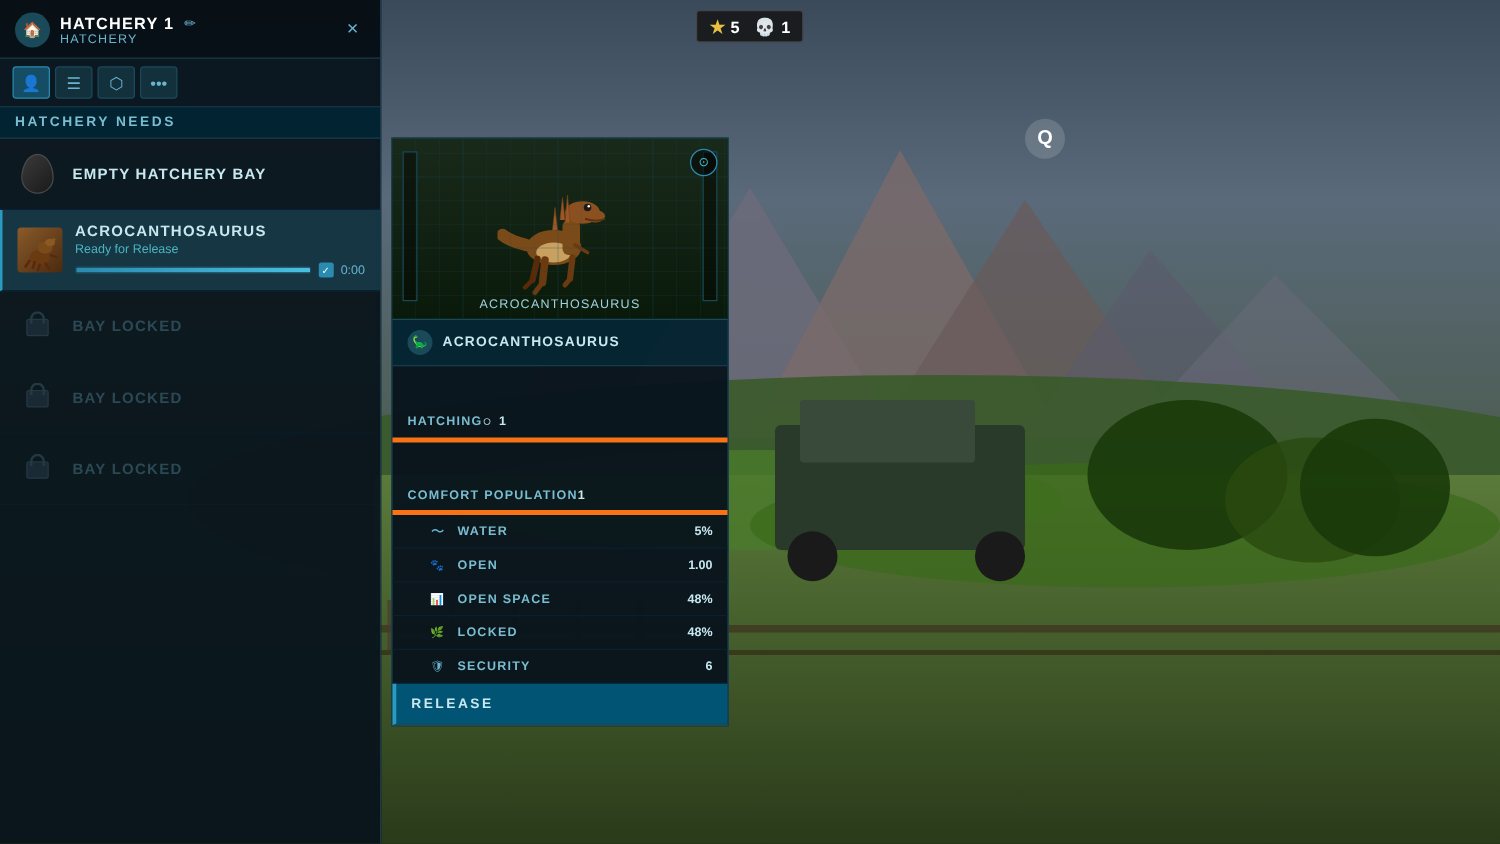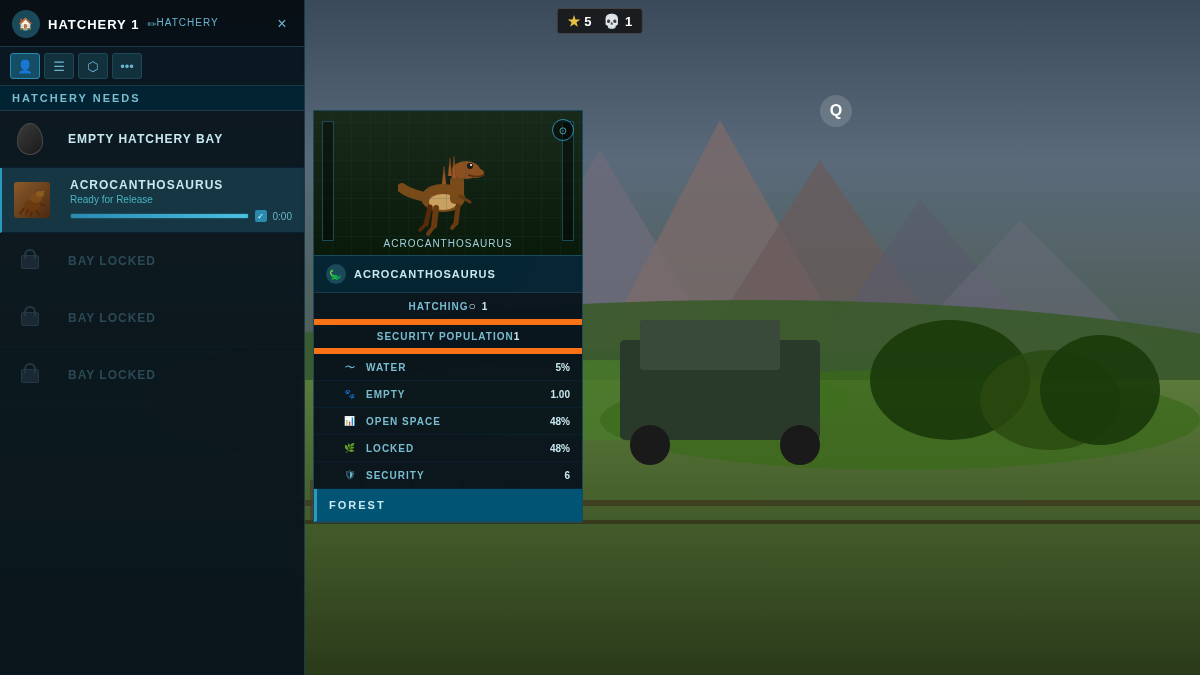--- a/index.html
+++ b/index.html
@@ -103,21 +103,21 @@
       border-radius: 50%;
       display: flex;
       align-items: center;
       justify-content: center;
       color: #6ab4d0;
       font-size: 12px;
     }
 
     .panel-title-text {
       display: flex;
-      flex-direction: row;
+      flex-direction: column;
     }
 
     .panel-name {
       color: #ffffff;
       font-size: 13px;
       font-weight: bold;
       letter-spacing: 1px;
     }
 
     .panel-subtitle {
@@ -179,21 +179,21 @@
       font-size: 11px;
       font-weight: bold;
       letter-spacing: 2px;
       border-bottom: 1px solid #1a3a4a;
     }
 
     
     .bay-item {
       display: flex;
       align-items: center;
-      gap: 20px;
+      gap: 10px;
       padding: 10px 12px;
       border-bottom: 1px solid #0a2030;
       cursor: pointer;
       min-height: 50px;
     }
 
     .bay-item.active {
       background: rgba(26, 74, 90, 0.6);
       border-left: 2px solid #2a9ac0;
     }
@@ -437,23 +437,24 @@
     .dino-species-name {
       color: #c8e8f0;
       font-size: 11px;
       font-weight: bold;
       letter-spacing: 1px;
     }
 
     .info-row {
       display: flex;
       align-items: center;
-      justify-content: center;
+      justify-content: flex-start;
       padding: 6px 12px;
-      border-bottom: 6px solid #f97316;
+      border-bottom: 4px solid #f97316;
+      margin-top: 31px;
     }
 
     .info-label {
       color: #7abcd0;
       font-size: 10px;
       letter-spacing: 1px;
       font-weight: bold;
     }
 
     .info-value {
@@ -750,33 +751,33 @@
   <div class="info-row">
     <span class="info-label">HATCHING</span>
     <div style="display:flex;align-items:center;gap:6px;">
       <span class="info-icon">○</span>
       <span class="info-value">1</span>
     </div>
   </div>
 
 
   <div class="info-row">
-    <span class="info-label">SECURITY POPULATION</span>
+    <span class="info-label">COMFORT POPULATION</span>
     <span class="info-value">1</span>
   </div>
 
   <div class="sub-info-row">
     <div class="sub-info-icon">〜</div>
     <span class="sub-info-label">WATER</span>
     <span class="sub-info-value">5%</span>
   </div>
 
   <div class="sub-info-row">
     <div class="sub-info-icon" style="font-size:9px;">🐾</div>
-    <span class="sub-info-label">EMPTY</span>
+    <span class="sub-info-label">OPEN</span>
     <span class="sub-info-value">1.00</span>
   </div>
 
   <div class="sub-info-row">
     <div class="sub-info-icon" style="font-size:9px;">📊</div>
     <span class="sub-info-label">OPEN SPACE</span>
     <span class="sub-info-value">48%</span>
   </div>
 
   <div class="sub-info-row">
@@ -784,15 +785,15 @@
     <span class="sub-info-label">LOCKED</span>
     <span class="sub-info-value">48%</span>
   </div>
 
   <div class="sub-info-row">
     <div class="sub-info-icon" style="font-size:9px;">🛡</div>
     <span class="sub-info-label">SECURITY</span>
     <span class="sub-info-value">6</span>
   </div>
 
-  <button class="action-btn primary">FOREST</button>
+  <button class="action-btn primary">RELEASE</button>
 
 </div>
 
 </body></html>

